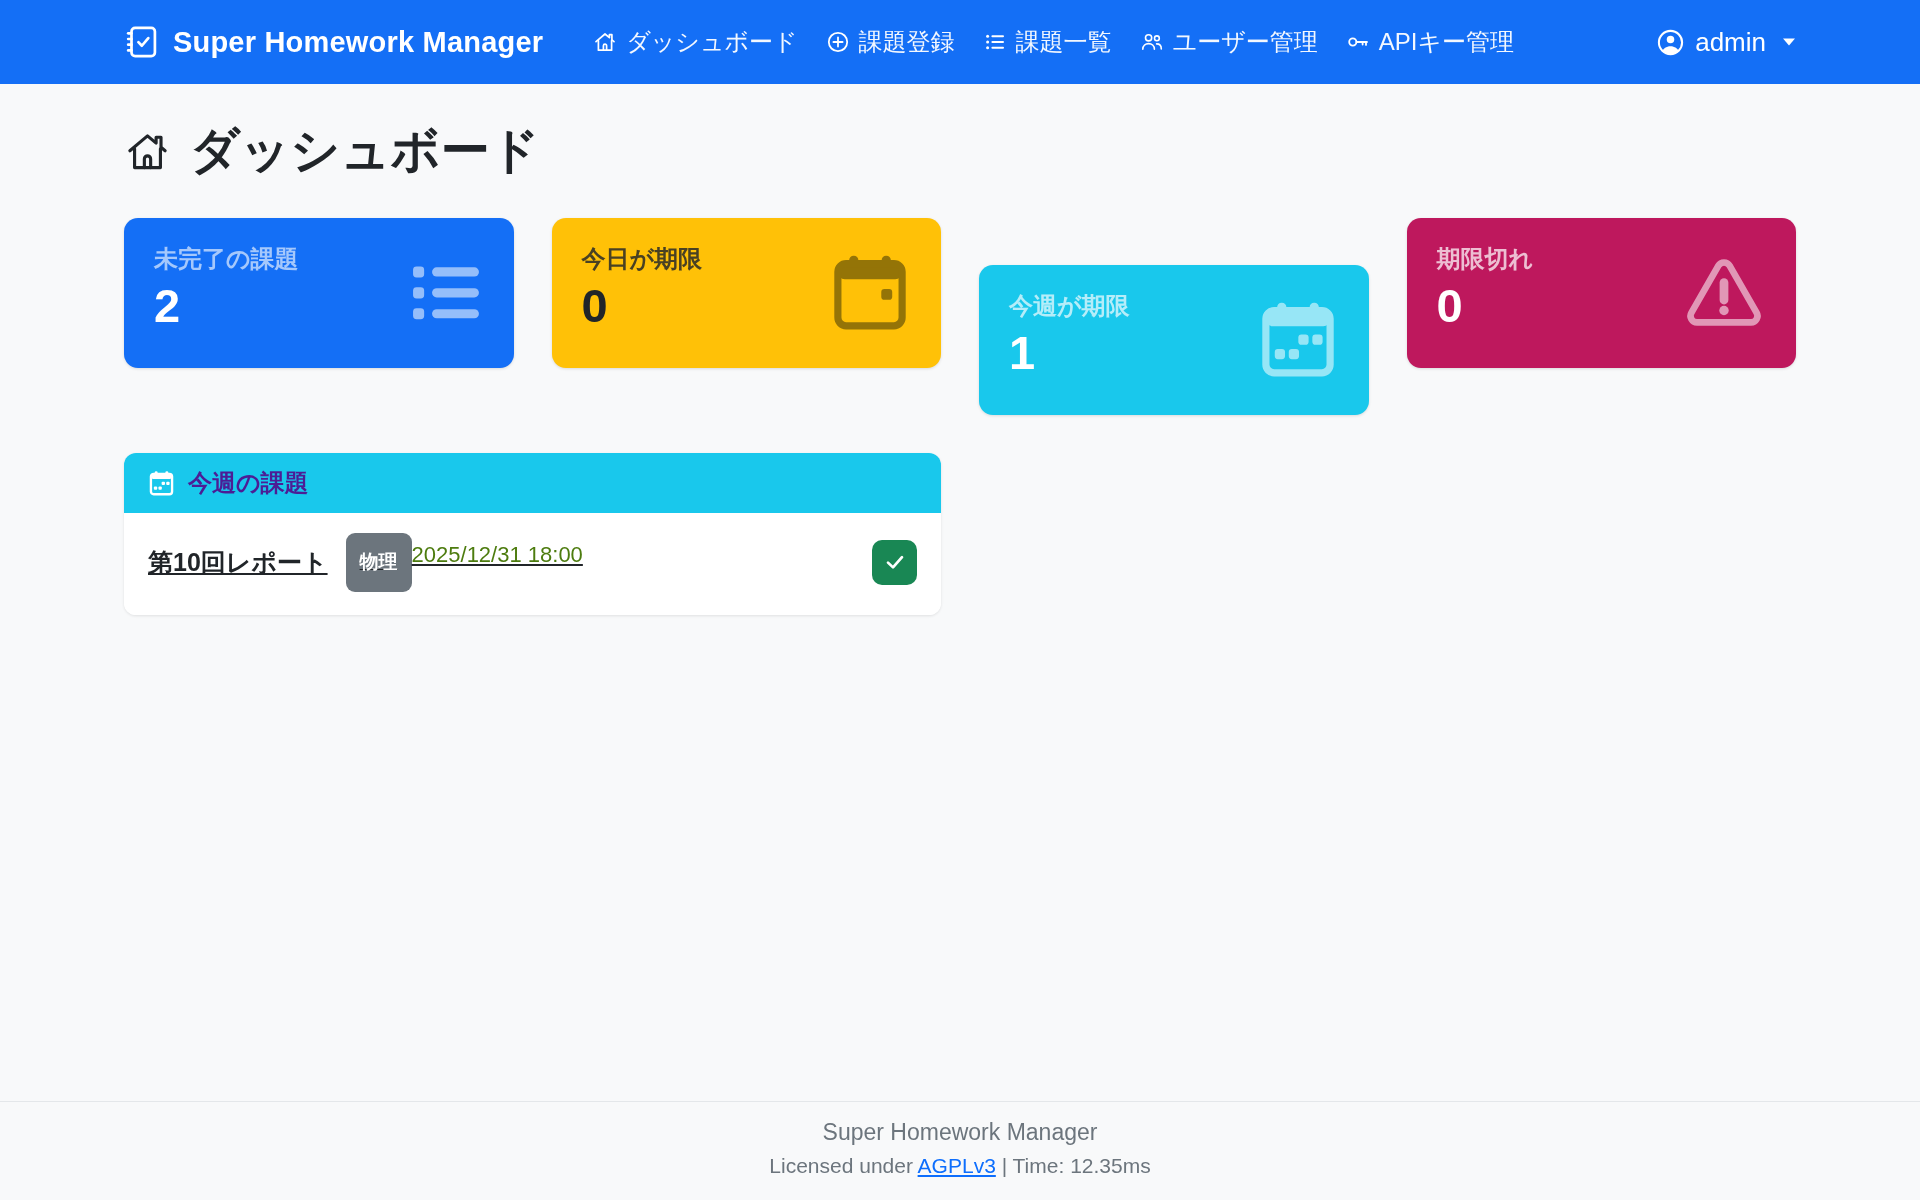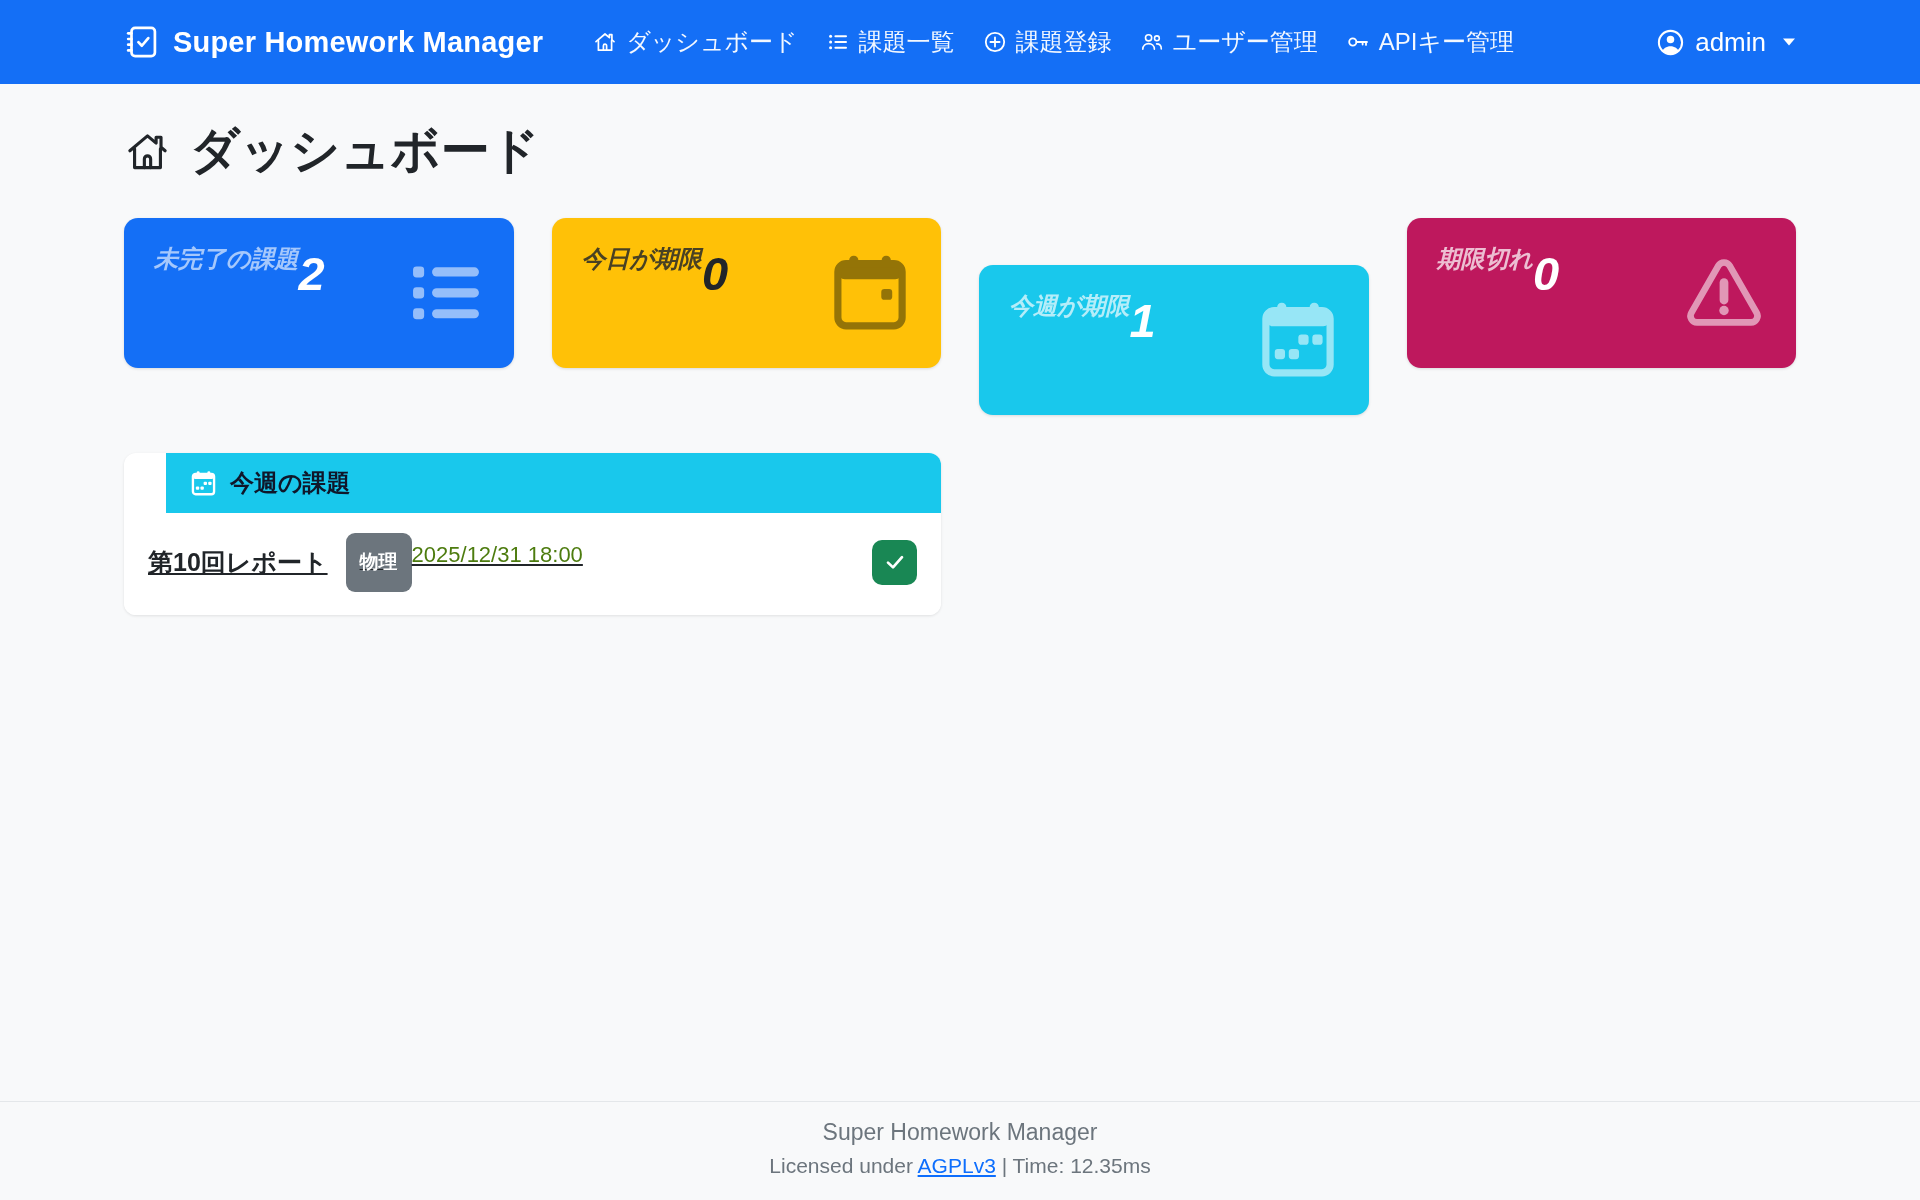--- a/index.html
+++ b/index.html
@@ -49,21 +49,21 @@
     display: grid;
     grid-template-columns: repeat(4, 1fr);
     gap: 38px;
   }
   .stat-card {
     height: 150px; border-radius: 14px;
     padding: 25px 30px;
     display: flex; justify-content: space-between; align-items: center;
     box-shadow: 0 1px 3px rgba(0,0,0,0.12);
   }
-  .stat-text { display: flex; flex-direction: row; align-self: flex-start; font-style: italic; }
+  .stat-text { display: flex; flex-direction: column; align-self: flex-start; }
   .stat-label { font-size: 24px; font-weight: bold; }
   .stat-value { font-size: 47px; font-weight: bold; line-height: 1.15; margin-top: 4px; }
   .card-primary { background: #146ff6; color: #fff; }
   .card-primary .stat-label { color: rgba(255,255,255,0.62); }
   .card-warning { background: #ffc107; color: #212529; }
   .card-warning .stat-label { color: rgba(33,37,41,0.82); }
   .card-info { background: #19c8ec; color: #fff; margin-top: 47px; }
   .card-info .stat-label { color: rgba(255,255,255,0.68); }
   .card-danger { background: #be185d; color: #fff; }
   .card-danger .stat-label { color: rgba(255,255,255,0.72); }
@@ -72,24 +72,24 @@
   
   .week-panel {
     margin-top: 38px;
     width: calc(50% - 19px);
     border-radius: 12px;
     background: #fff;
     box-shadow: 0 1px 3px rgba(0,0,0,0.10);
     overflow: hidden;
   }
   .week-header {
-    background: #19c8ec; color: #0f172a;
+    background: #19c8ec; color: #4c1d95;
     display: flex; align-items: center; gap: 13px;
     padding: 14px 24px;
-    font-size: 24px; font-weight: bold; margin-left: 42px;
+    font-size: 24px; font-weight: bold;
   }
   .week-item {
     background: #fff;
     padding: 20px 24px 23px;
     display: flex; align-items: center; justify-content: space-between;
   }
   .week-item-main { display: flex; flex-direction: row; text-decoration: underline; }
   .week-item-title-row { display: flex; align-items: center; gap: 18px; }
   .week-item-title { font-size: 25px; font-weight: bold; color: #212529; }
   .badge {
@@ -141,40 +141,40 @@
         <svg width="24" height="24" viewBox="0 0 24 24" fill="none" stroke="#fff" stroke-width="1.7" stroke-linecap="round" stroke-linejoin="round">
           <polyline points="3,11.6 12,4 16.4,7.7 16.4,4.7 18.9,4.7 18.9,9.8 21,11.6"></polyline>
           <polyline points="5.4,10.6 5.4,20.2 18.6,20.2 18.6,10.6"></polyline>
           <path d="M10.4 20.2 v-4.4 a1.6 1.6 0 0 1 3.2 0 v4.4"></path>
         </svg>
       </span>
       <span>ダッシュボード</span>
     </div>
     <div class="nav-item">
       <span>
+        <svg width="24" height="24" viewBox="0 0 24 24" fill="none" stroke="#fff" stroke-width="1.8" stroke-linecap="round">
+          <circle cx="12" cy="12" r="9.2"></circle>
+          <line x1="7.4" y1="12" x2="16.6" y2="12"></line>
+          <line x1="12" y1="7.4" x2="12" y2="16.6"></line>
+        </svg>
+      </span>
+      <span>課題登録</span>
+    </div>
+    <div class="nav-item">
+      <span>
         <svg width="24" height="24" viewBox="0 0 24 24" fill="#fff" stroke="none">
           <circle cx="4.6" cy="6.2" r="1.5"></circle>
             <circle cx="4.6" cy="12" r="1.5"></circle>
             <circle cx="4.6" cy="17.8" r="1.5"></circle>
           <rect x="8.4" y="5.2" width="12.6" height="2" rx="1"></rect>
           <rect x="8.4" y="11" width="12.6" height="2" rx="1"></rect>
           <rect x="8.4" y="16.8" width="12.6" height="2" rx="1"></rect>
         </svg>
       </span>
       <span>課題一覧</span>
-    </div>
-    <div class="nav-item">
-      <span>
-        <svg width="24" height="24" viewBox="0 0 24 24" fill="none" stroke="#fff" stroke-width="1.8" stroke-linecap="round">
-          <circle cx="12" cy="12" r="9.2"></circle>
-          <line x1="7.4" y1="12" x2="16.6" y2="12"></line>
-          <line x1="12" y1="7.4" x2="12" y2="16.6"></line>
-        </svg>
-      </span>
-      <span>課題登録</span>
     </div>
     <div class="nav-item">
       <span>
         <svg width="24" height="24" viewBox="0 0 24 24" fill="none" stroke="#fff" stroke-width="1.6" stroke-linecap="round">
           <circle cx="8.6" cy="7.8" r="3.1"></circle>
           <path d="M2.8 19.2 c0-3.6 2.7-5.6 5.8-5.6 s5.8 2 5.8 5.6"></path>
           <circle cx="16.9" cy="8.3" r="2.4"></circle>
           <path d="M16.6 13.9 c2.9 0 4.7 1.9 4.7 5"></path>
         </svg>
       </span>

